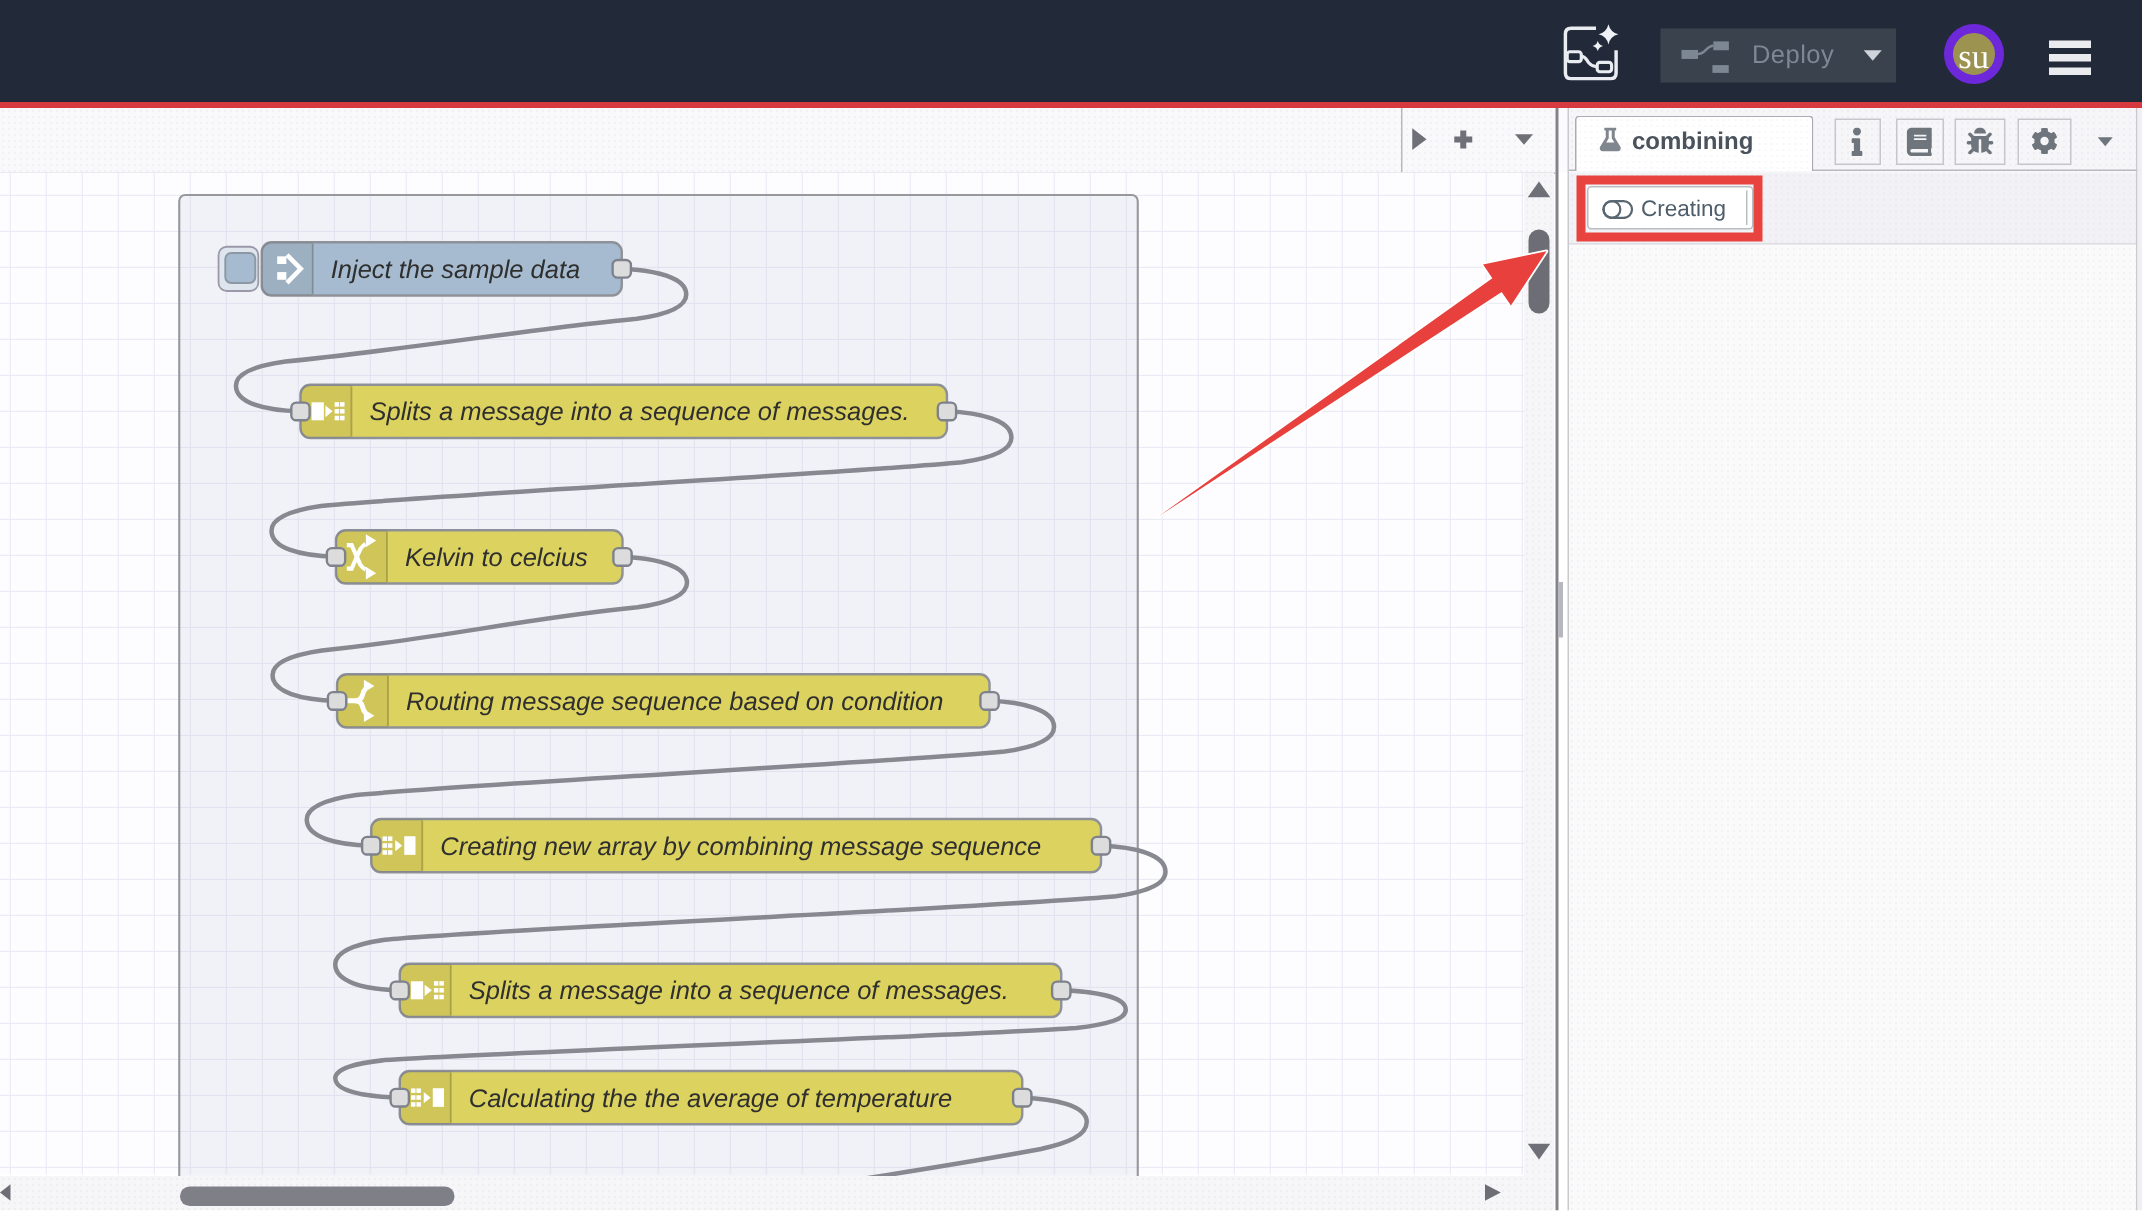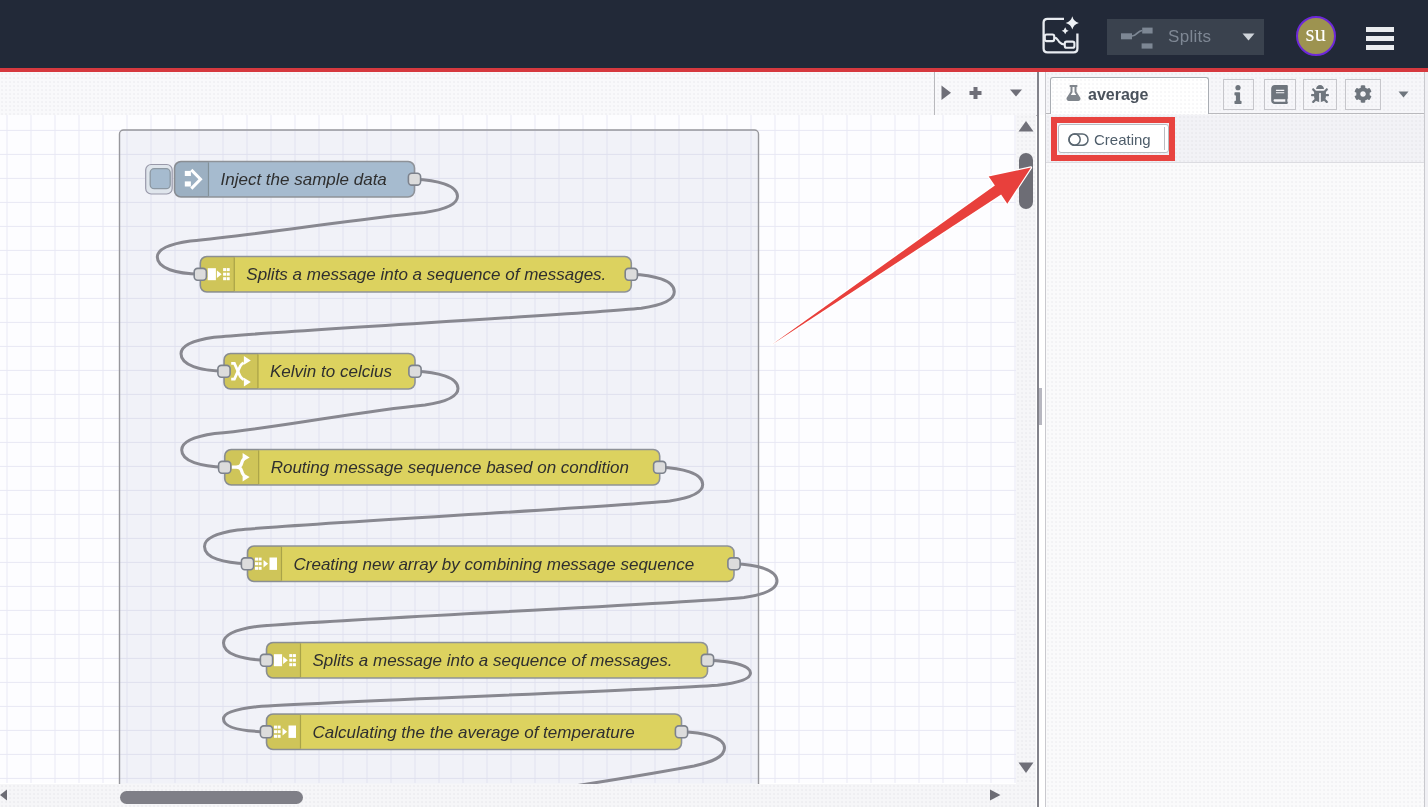--- a/index.html
+++ b/index.html
@@ -142,21 +142,21 @@
     <rect x="150.2" y="53.7" width="20" height="20" rx="4" fill="#a6bbcf" stroke="#8c98a3" stroke-width="1.3"></rect>
     <polygon points="772.0,229.5 994.9,70.5 988.7,61.4 1031.0,52.5 1007.3,88.7 1001.1,79.6" fill="#ffffff" stroke="#ffffff" stroke-width="2.4" stroke-linejoin="round"></polygon>
     <polygon points="772.0,229.5 994.9,70.5 988.7,61.4 1031.0,52.5 1007.3,88.7 1001.1,79.6" fill="#e8403c"></polygon>
   </svg>
 <div style="position:absolute;left:1045.5px;top:71.5px;width:382.5px;height:735.5px;background-image:radial-gradient(rgba(70,70,95,0.042) 0.7px, transparent 0.85px);background-size:4px 4px;background-color:#fafafb"></div>
 <div style="position:absolute;left:1045.5px;top:71.5px;width:382.5px;height:42.5px;background-image:radial-gradient(rgba(70,70,95,0.042) 0.7px, transparent 0.85px);background-size:4px 4px;background-color:#f6f6f9;border-bottom:1px solid #b9b9bd;box-sizing:border-box"></div>
 <div style="position:absolute;left:1050.3px;top:77.3px;width:159px;height:37.2px;background-image:radial-gradient(rgba(70,70,95,0.042) 0.7px, transparent 0.85px);background-size:4px 4px;background-color:#ffffff;border:1px solid #a9adb3;border-bottom:none;border-radius:3px 3px 0 0;box-sizing:border-box"></div>
 <svg style="position:absolute;left:1066px;top:85px" width="15" height="16" viewBox="0 0 448 512">
     <path fill="#80868d" d="M437.2 403.5L320 215V64h8c13.3 0 24-10.7 24-24V24c0-13.3-10.7-24-24-24H120c-13.3 0-24 10.7-24 24v16c0 13.3 10.7 24 24 24h8v151L10.8 403.5C-18.5 450.6 15.3 512 70.9 512h306.2c55.7 0 89.4-61.5 60.1-108.5zM137.9 320l48.2-77.6c3.7-5.2 5.8-11.6 5.8-18.4V64h64v160c0 6.9 2.2 13.2 5.8 18.4l48.2 77.6h-172z"></path>
   </svg>
-<div style="position:absolute;left:1088px;top:86px;font-size:16px;font-weight:bold;color:#4a525c">average</div>
+<div style="position:absolute;left:1088px;top:86px;font-size:16px;font-weight:bold;color:#4a525c">combining</div>
 <div style="position:absolute;left:1222.5px;top:79px;width:31px;height:30.5px;border:1px solid #c6c6cb;box-sizing:border-box;display:flex;align-items:center;justify-content:center">
     <svg width="8" height="19" viewBox="0 0 192 512">
       <path fill="#6e757d" d="M20 424.229h20V279.771H20c-11.046 0-20-8.954-20-20V212c0-11.046 8.954-20 20-20h112c11.046 0 20 8.954 20 20v212.229h20c11.046 0 20 8.954 20 20V492c0 11.046-8.954 20-20 20H20c-11.046 0-20-8.954-20-20v-47.771c0-11.046 8.954-20 20-20zM96 0C56.235 0 24 32.235 24 72s32.235 72 72 72 72-32.235 72-72S135.765 0 96 0z"></path>
     </svg>
   </div>
 <div style="position:absolute;left:1263.5px;top:79px;width:32.5px;height:30.5px;border:1px solid #c6c6cb;box-sizing:border-box;display:flex;align-items:center;justify-content:center">
     <svg width="17" height="19" viewBox="0 0 448 512">
       <path fill="#6e757d" d="M448 360V24c0-13.3-10.7-24-24-24H96C43 0 0 43 0 96v320c0 53 43 96 96 96h328c13.3 0 24-10.7 24-24v-16c0-7.5-3.5-14.3-8.9-18.7-4.2-15.4-4.2-59.3 0-74.7 5.4-4.3 8.9-11.1 8.9-18.6zM128 134c0-3.3 2.7-6 6-6h212c3.3 0 6 2.7 6 6v20c0 3.3-2.7 6-6 6H134c-3.3 0-6-2.7-6-6v-20zm0 64c0-3.3 2.7-6 6-6h212c3.3 0 6 2.7 6 6v20c0 3.3-2.7 6-6 6H134c-3.3 0-6-2.7-6-6v-20zm253.4 250H96c-17.7 0-32-14.3-32-32 0-17.6 14.4-32 32-32h285.4c-1.9 17.1-1.9 46.9 0 64z"></path>
     </svg>
   </div>
@@ -194,19 +194,19 @@
 <path d="M 32.3,2.2 Q 33.6,7.6 38.9,8.9 Q 33.6,10.2 32.3,15.6 Q 31,10.2 25.7,8.9 Q 31,7.6 32.3,2.2 Z" fill="#eef1f5"></path>
 <path d="M 25.2,13.2 Q 25.9,16 28.7,16.7 Q 25.9,17.4 25.2,20.2 Q 24.5,17.4 21.7,16.7 Q 24.5,16 25.2,13.2 Z" fill="#eef1f5"></path>
 </svg>
 <div style="position:absolute;left:1107px;top:18.5px;width:156.5px;height:36px;background:#3a424e"></div>
 <svg style="position:absolute;left:1118px;top:24px" width="40" height="28" viewBox="0 0 40 28">
 <rect x="3" y="9.3" width="11" height="6" fill="#7d8794"></rect>
 <rect x="24.2" y="3.6" width="10.4" height="5.9" fill="#7d8794"></rect>
 <rect x="23.6" y="19.4" width="10.9" height="5.2" fill="#7d8794"></rect>
 <path d="M 14,12 C 19,12 19.5,6.6 24.2,6.5" fill="none" stroke="#7d8794" stroke-width="1.7"></path>
 </svg>
-<div style="position:absolute;left:1168px;top:27px;font-size:17px;color:#7e8794;letter-spacing:0.3px">Splits</div>
+<div style="position:absolute;left:1168px;top:27px;font-size:17px;color:#7e8794;letter-spacing:0.3px">Deploy</div>
 <svg style="position:absolute;left:1242px;top:33px" width="13" height="8" viewBox="0 0 13 8">
     <polygon points="0.5,0.5 12.5,0.5 6.5,7.5" fill="#cfd4da"></polygon>
   </svg>
-<div style="position:absolute;left:1295.5px;top:15.5px;width:40.5px;height:40.5px;border-radius:50%;background:#9d9350;border:2px solid #6d28d9;box-sizing:border-box;text-align:center;font-family:'Liberation Serif',serif;font-size:23px;color:#fff;line-height:32px">su</div>
+<div style="position:absolute;left:1295.5px;top:15.5px;width:40.5px;height:40.5px;border-radius:50%;background:#9d9350;border:6px solid #6d28d9;box-sizing:border-box;text-align:center;font-family:'Liberation Serif',serif;font-size:23px;color:#fff;line-height:32px">su</div>
 <div style="position:absolute;left:1366px;top:27.2px;width:27.5px;height:5.2px;background:#e9ebee"></div>
 <div style="position:absolute;left:1366px;top:36px;width:27.5px;height:5.2px;background:#e9ebee"></div>
 <div style="position:absolute;left:1366px;top:44.8px;width:27.5px;height:5.2px;background:#e9ebee"></div>
 </body></html>

